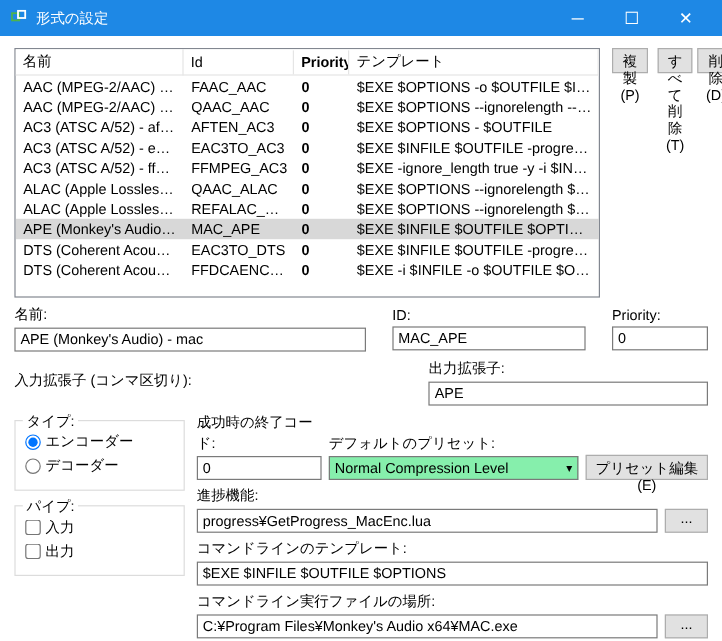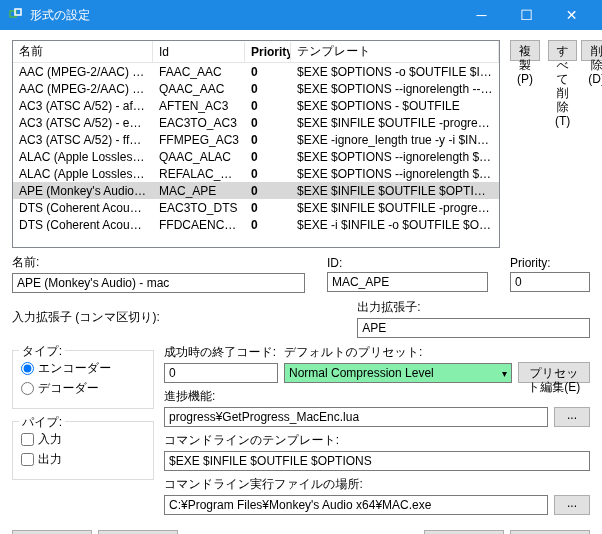--- a/index.html
+++ b/index.html
@@ -189,21 +189,21 @@
       <div class="field-row">
         <div style="flex:0.5"><span class="lbl">成功時の終了コード:</span>
           <input class="inp" value="0" style=""></div>
         <div style="flex:1">
             <span class="lbl">デフォルトのプリセット:</span>
           <div class="select">
               <span>Normal Compression Level</span>
               <span class="chev">▾</span>
             </div>
           </div>
-        <div style="width:72px">
+        <div style="width:102px">
             <div class="btn">プリセット編集(E)</div>
           </div>
       </div>
       <div class="field-row">
         <div style="flex:1"><span class="lbl">進捗機能:</span>
           <input class="inp" value="progress¥GetProgress_MacEnc.lua" style=""></div>
         <div class="tiny-btn">...</div>
       </div>
       <div class="field-row">
         <div style="flex:1"><span class="lbl">コマンドラインのテンプレート:</span>

